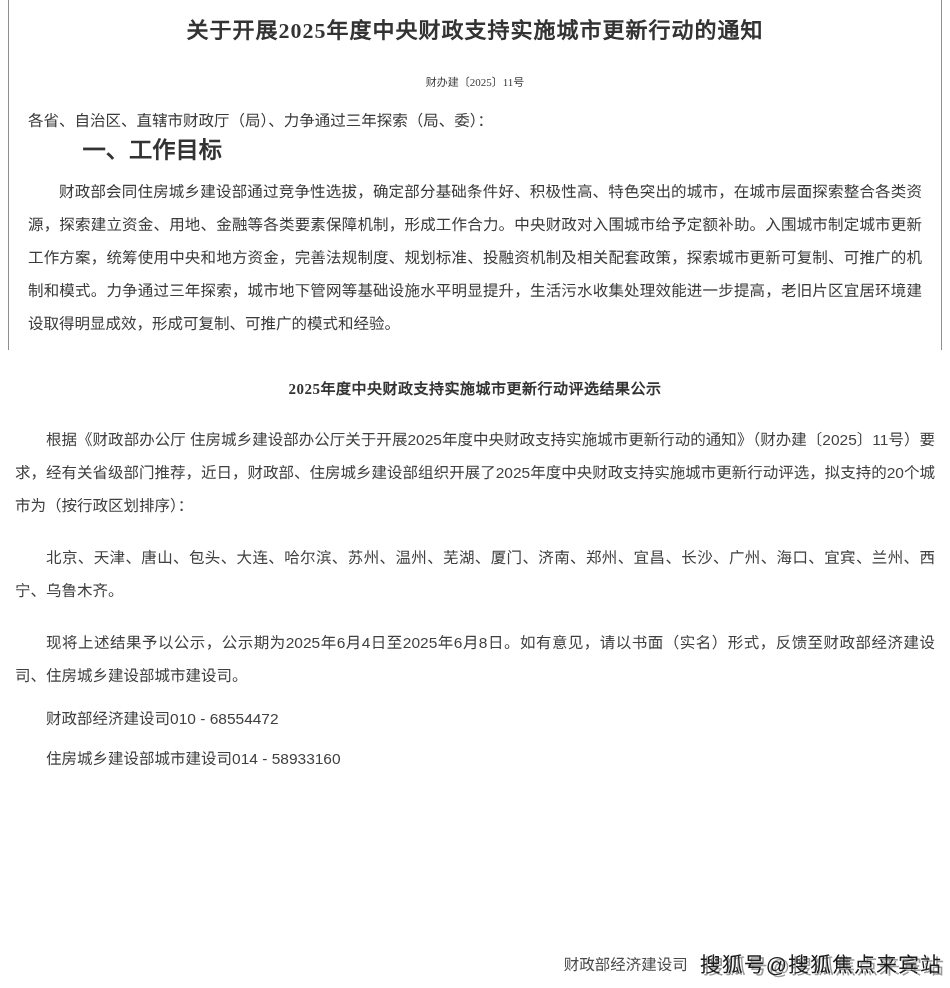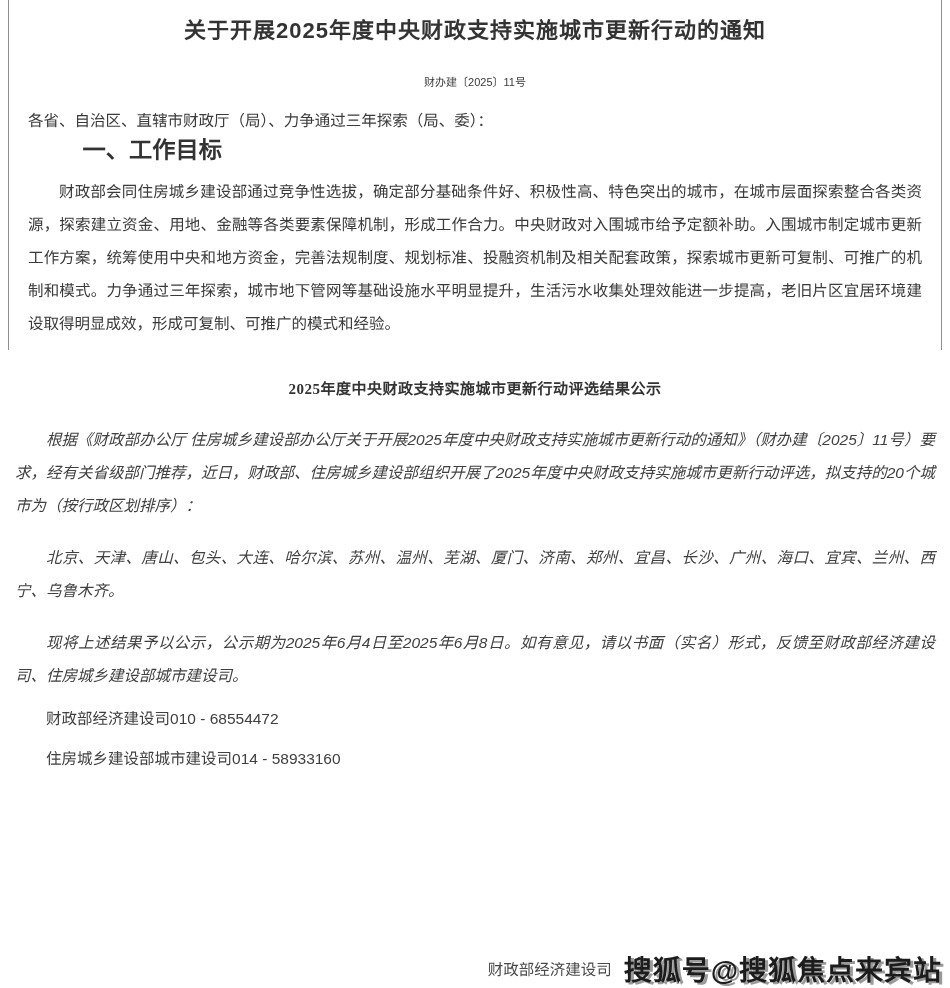--- a/index.html
+++ b/index.html
@@ -15,21 +15,21 @@
     font-family: "Liberation Sans", sans-serif;
     -webkit-font-smoothing: antialiased;
   }
 
   
   .notice-box {
     margin: 0 8px;
     padding: 0 19px 10px 19px;
     border-left: 1px solid #8f8f8f;
     border-right: 1px solid #8f8f8f;
-    font-family: Liberation Sans, sans-serif;
+    font-family: Liberation Serif, serif;
     color: #3a3a3a;
     font-size: 15.5px;
     line-height: 33px;
     text-align: justify;
   }
   .notice-title {
     margin: 0;
     padding-top: 15px;
     font-size: 22px;
     line-height: 32px;
@@ -79,21 +79,20 @@
     line-height: 30px;
     font-weight: bold;
     text-align: center;
     color: #333333;
     letter-spacing: 0.5px;
   }
   .ann-para {
     margin: 0;
     margin-top: 19px;
     text-indent: 2em;
-    font-style: italic;
   }
   .contact-label {
     margin-top: 21px;
     text-indent: 2em;
     line-height: 26px;
   }
   .contact-row {
     margin-top: 14px;
     text-indent: 2em;
     line-height: 26px;
@@ -109,22 +108,22 @@
     display: flex;
     align-items: center;
     gap: 12px;
     white-space: nowrap;
   }
   .footer-signature {
     font-size: 15.5px;
     color: #4a4a4a;
   }
   .watermark {
-    font-size: 28px;
-    font-weight: bold;
+    font-size: 21px;
+    font-weight: normal;
     color: #1c1c1c;
     letter-spacing: 1px;
     text-shadow: 3px 2px 0 #9a9a9a;
   }
 </style>
 </head>
 <body>
 
 <div class="notice-box">
   <h1 class="notice-title">关于开展2025年度中央财政支持实施城市更新行动的通知</h1>

